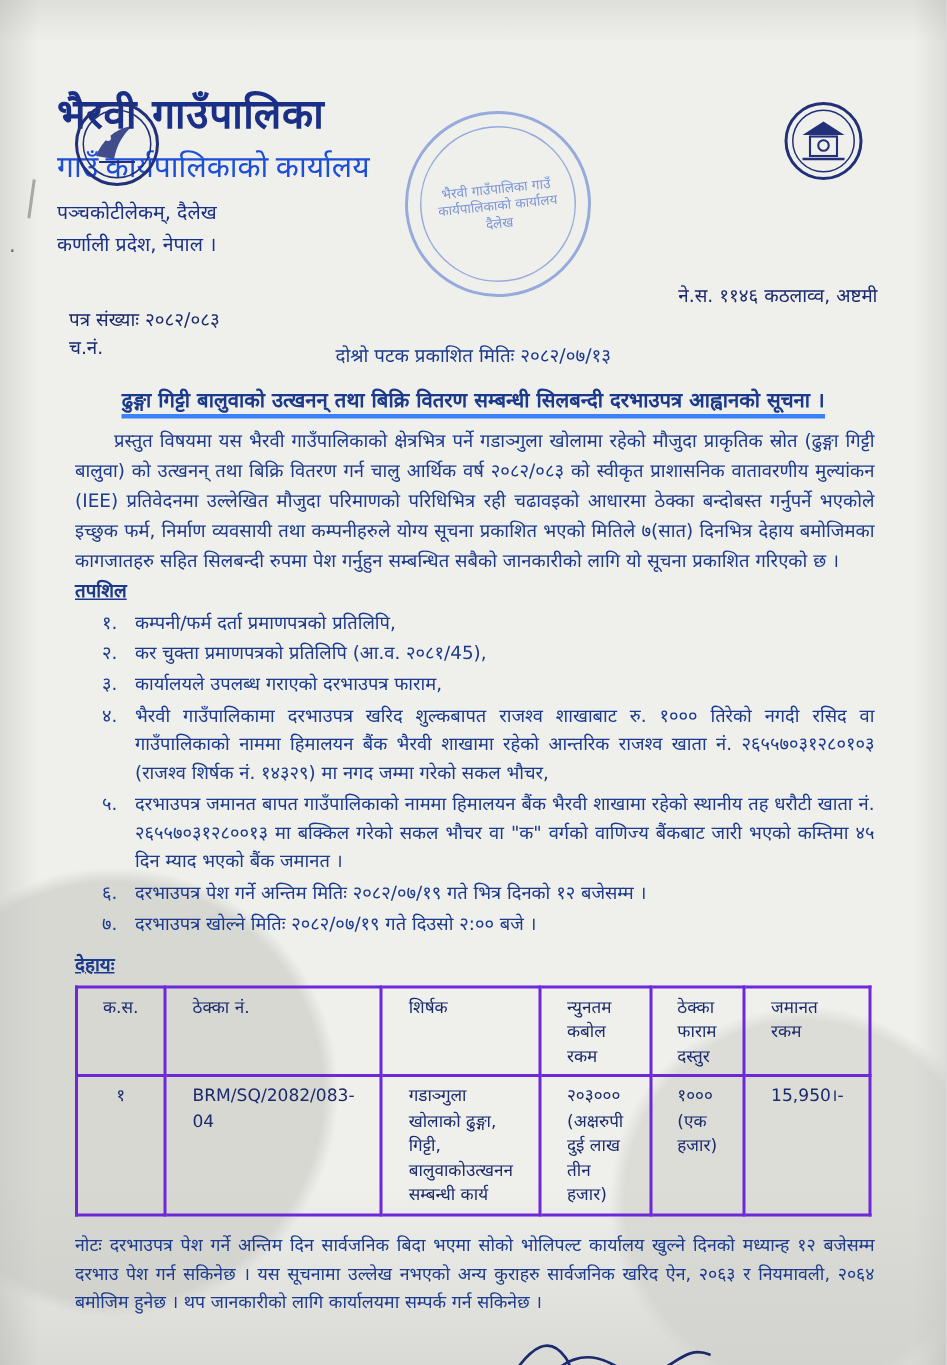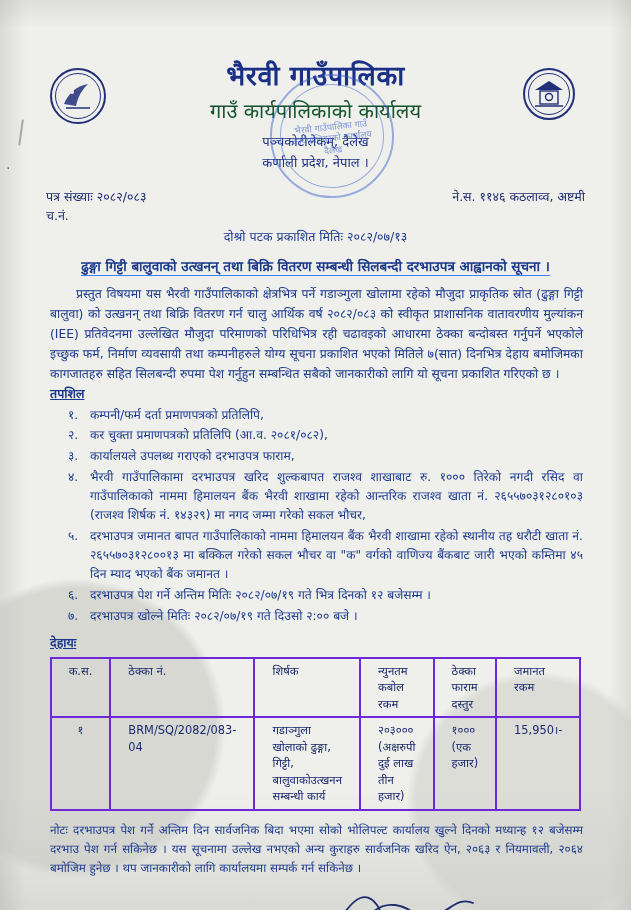--- a/index.html
+++ b/index.html
@@ -80,33 +80,34 @@
     border: 1px solid #22307a;
     border-radius: 50%;
     display: flex;
     align-items: center;
     justify-content: center;
     font-size: 22px;
     color: #22307a;
     overflow: hidden;
   }
   .title-block {
-    text-align: center;
+    text-align: left;
     padding-top: 34px;
   }
   .title-main {
     font-size: 27px;
     letter-spacing: 0.5px;
     color: #1a2f86;
     font-weight: bold;
   }
   .title-sub {
     font-size: 20px;
     margin-top: 4px;
-    color: #14532d;
+    color: #1d4ed8;
+    font-family: Liberation Serif, serif;
   }
   .title-line3 {
     font-size: 13px;
     margin-top: 8px;
     color: #1a2f86;
   }
   .title-line4 {
     font-size: 13px;
     margin-top: 3px;
     color: #1a2f86;
@@ -145,35 +146,35 @@
     line-height: 1.25;
   }
 
   
   .refrow {
     position: relative;
     margin-top: 6px;
     height: 38px;
     font-size: 12.5px;
   }
-  .ref-left { position: absolute; left: 8px; top: 0; line-height: 1.5; }
+  .ref-left { position: absolute; left: 8px; top: 16px; line-height: 1.5; }
   .ref-right { position: absolute; right: 8px; top: 0; text-align: left; line-height: 1.5; }
 
   .notice-date {
     text-align: center;
     font-size: 12.5px;
     margin-top: 2px;
   }
   .subject {
     text-align: center;
     font-size: 13.5px;
     margin-top: 12px;
     font-weight: bold;
   }
-  .subject u { text-decoration: none; border-bottom: 1px solid #3b82f6; padding-bottom: 1px;}
+  .subject u { text-decoration: none; border-bottom: 3px solid #3b82f6; padding-bottom: 1px;}
 
   .para {
     font-size: 12.3px;
     line-height: 1.62;
     margin-top: 10px;
     text-align: justify;
     padding: 0 10px 0 12px;
   }
   .para .indent { display: inline-block; width: 26px; }
 
@@ -345,21 +346,21 @@
     </div>
 
     <div class="para np">
       <span class="indent"></span><span>प्रस्तुत विषयमा यस भैरवी गाउँपालिकाको क्षेत्रभित्र पर्ने गडाञ्गुला खोलामा रहेको मौजुदा प्राकृतिक स्रोत (ढुङ्गा गिट्टी बालुवा) को उत्खनन् तथा बिक्रि वितरण गर्न चालु आर्थिक वर्ष २०८२/०८३ को स्वीकृत प्राशासनिक वातावरणीय मुल्यांकन (IEE) प्रतिवेदनमा उल्लेखित मौजुदा परिमाणको परिधिभित्र रही चढावइको आधारमा ठेक्का बन्दोबस्त गर्नुपर्ने भएकोले इच्छुक फर्म, निर्माण व्यवसायी तथा कम्पनीहरुले योग्य सूचना प्रकाशित भएको मितिले ७(सात) दिनभित्र देहाय बमोजिमका कागजातहरु सहित सिलबन्दी रुपमा पेश गर्नुहुन सम्बन्धित सबैको जानकारीको लागि यो सूचना प्रकाशित गरिएको छ ।</span>
     </div>
 
     <div class="listhead np">तपशिल</div>
 
     <ol class="docs np">
       <li><span class="num">१.</span><span>कम्पनी/फर्म दर्ता प्रमाणपत्रको प्रतिलिपि,</span></li>
-      <li><span class="num">२.</span><span>कर चुक्ता प्रमाणपत्रको प्रतिलिपि (आ.व. २०८१/०८२),</span></li>
+      <li><span class="num">२.</span><span>कर चुक्ता प्रमाणपत्रको प्रतिलिपि (आ.व. २०८१/45),</span></li>
       <li><span class="num">३.</span><span>कार्यालयले उपलब्ध गराएको दरभाउपत्र फाराम,</span></li>
       <li><span class="num">४.</span><span>भैरवी गाउँपालिकामा दरभाउपत्र खरिद शुल्कबापत राजश्व शाखाबाट रु. १००० तिरेको नगदी रसिद वा गाउँपालिकाको नाममा हिमालयन बैंक भैरवी शाखामा रहेको आन्तरिक राजश्व खाता नं. २६५५७०३१२८०१०३ (राजश्व शिर्षक नं. १४३२९) मा नगद जम्मा गरेको सकल भौचर,</span></li>
       <li><span class="num">५.</span><span>दरभाउपत्र जमानत बापत गाउँपालिकाको नाममा हिमालयन बैंक भैरवी शाखामा रहेको स्थानीय तह धरौटी खाता नं. २६५५७०३१२८००१३ मा बक्किल गरेको सकल भौचर वा "क" वर्गको वाणिज्य बैंकबाट जारी भएको कम्तिमा ४५ दिन म्याद भएको बैंक जमानत ।</span></li>
       <li><span class="num">६.</span><span>दरभाउपत्र पेश गर्ने अन्तिम मितिः २०८२/०७/१९ गते भित्र दिनको १२ बजेसम्म ।</span></li>
       <li><span class="num">७.</span><span>दरभाउपत्र खोल्ने मितिः २०८२/०७/१९ गते दिउसो २:०० बजे ।</span></li>
     </ol>
 
     <div class="dehaya np">देहायः</div>
 
     <table class="tender">

